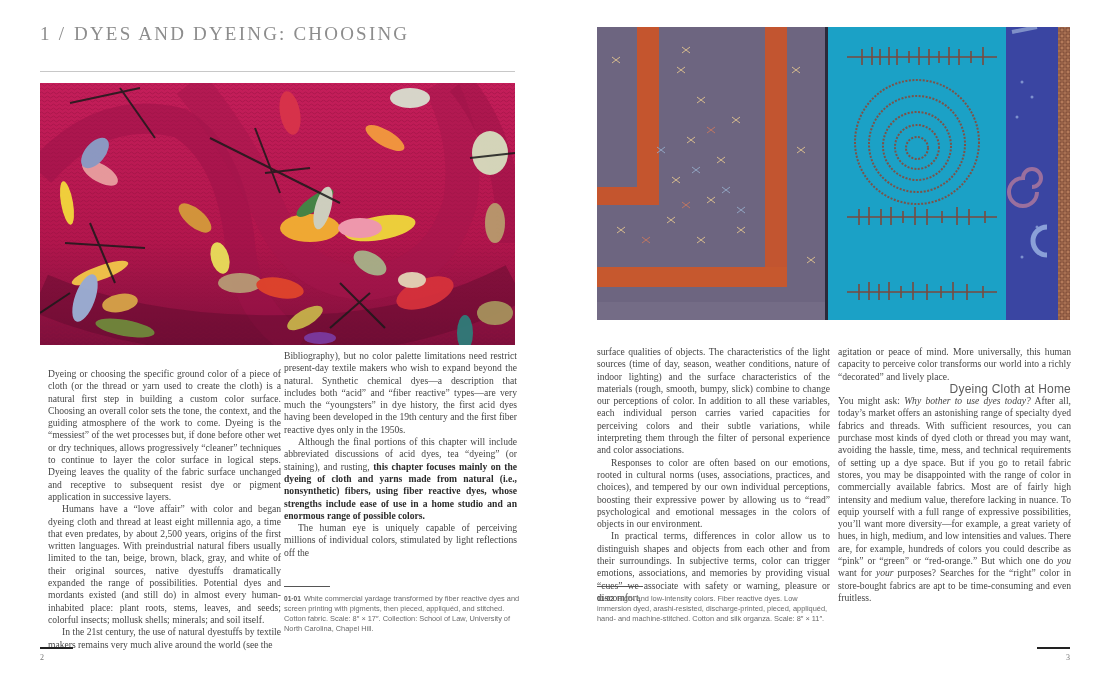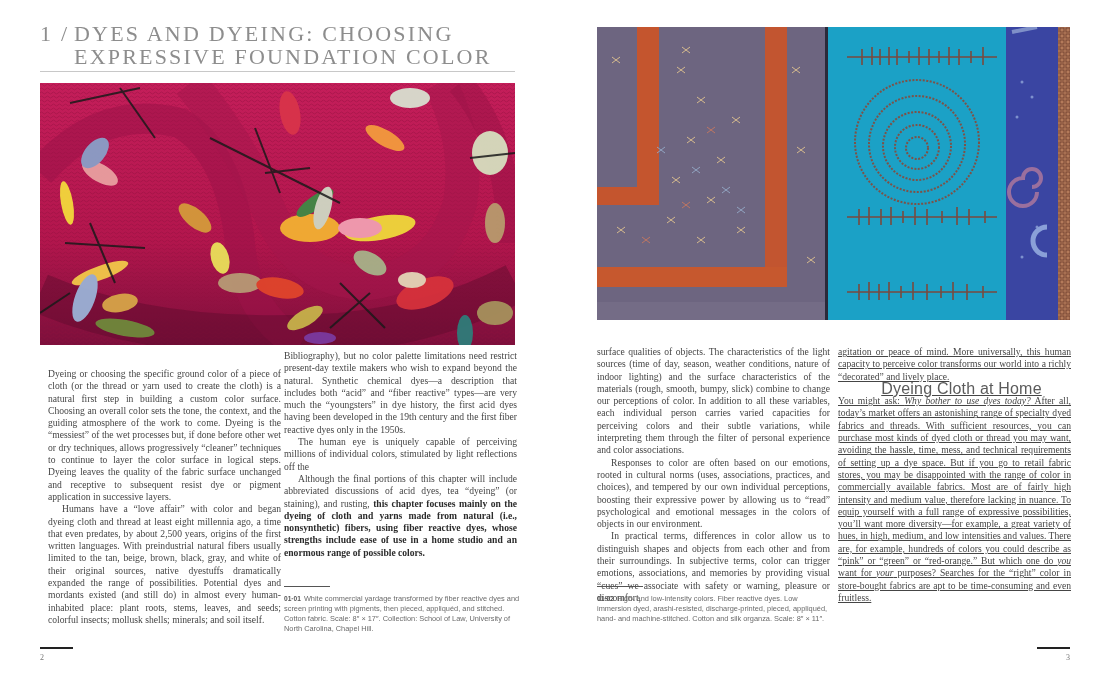--- a/index.html
+++ b/index.html
@@ -7,21 +7,21 @@
     width:1103px; height:694px; overflow:hidden; background:#ffffff;
     position:relative; color:#3a3a3a;
     font-family:"Liberation Serif", serif;
   }
   .abs { position:absolute; }
 
   
   .chapter-title {
     left:40px; top:22px; width:480px;
     font-family:"Liberation Serif", serif;
-    font-size:22px; letter-spacing:2.2px; line-height:23px;
+    font-size:19px; letter-spacing:2.2px; line-height:23px;
     color:#8d8d8d; text-transform:uppercase; font-weight:normal;
   }
   .chapter-title .num { display:inline-block; width:34px; }
   .chapter-title .line2 { display:block; padding-left:34px; }
   .title-rule { left:40px; top:71px; width:475px; height:1px; background:#c8c8c8; }
 
   
   .photo { overflow:hidden; }
   .photo svg { display:block; width:100%; height:100%; }
   .photo-left { left:40px; top:83px; width:475px; height:262px; }
@@ -31,25 +31,25 @@
   .col {
     font-size:9.6px; line-height:12.3px; text-align:justify; color:#454545;
     hyphens:auto;
   }
   .col p { margin:0; text-indent:14px; }
   .col p.first { text-indent:0; }
   .col b { color:#2c2c2c; }
   .col-l1 { left:48px;  top:368px; width:233px; }
   .col-l2 { left:284px; top:350px; width:233px; }
   .col-r1 { left:597px; top:346px; width:233px; }
-  .col-r2 { left:838px; top:346px; width:233px;text-decoration:underline; }
+  .col-r2 { left:838px; top:346px; width:233px; }
 
   .subhead {
     font-family:"Liberation Sans", sans-serif;
-    font-size:16px; color:#5b5b5b; text-align:center;
+    font-size:12px; color:#5b5b5b; text-align:right;
     margin:12px 0 10px 0; text-indent:0; letter-spacing:0.2px;
   }
 
   
   .cap-rule { height:1px; background:#555; width:46px; }
   .caption {
     font-family:"Liberation Sans", sans-serif;
     font-size:7.4px; line-height:10px; color:#6a6a6a;
   }
   .caption .fig { font-weight:bold; color:#555; margin-right:3px; font-size:6.6px; }
@@ -64,21 +64,20 @@
   .folio-rule-l { left:40px; top:647px; }
   .folio-l { left:40px; top:653px; }
   .folio-rule-r { left:1037px; top:647px; }
   .folio-r { left:1060px; top:653px; width:10px; text-align:right; }
 </style>
 </head>
 <body>
 
 <div class="abs chapter-title">
   <span class="num">1 /</span><span>Dyes and Dyeing: Choosing</span>
-  <span class="line2">Expressive Foundation Color</span>
 </div>
 <div class="abs title-rule"></div>
 
 <div class="abs photo photo-left">
   <svg viewBox="0 0 475 262" preserveAspectRatio="none">
     <defs>
       <linearGradient id="lg1" x1="0" y1="0" x2="0" y2="1">
         <stop offset="0" stop-color="#c41e5a"></stop>
         <stop offset="0.6" stop-color="#b3164d"></stop>
         <stop offset="1" stop-color="#7c0f3b"></stop>
@@ -139,26 +138,27 @@
       <line x1="300" y1="200" x2="345" y2="245"></line>
       <line x1="330" y1="210" x2="290" y2="245"></line>
       <line x1="430" y1="75" x2="475" y2="70"></line>
     </g>
   </svg>
 </div>
 
 <div class="abs col col-l1">
   <p class="first">Dyeing or choosing the specific ground color of a piece of cloth (or the thread or yarn used to create the cloth) is a natural first step in building a custom color surface. Choosing an overall color sets the tone, the context, and the guiding atmosphere of the work to come. Dyeing is the “messiest” of the wet processes but, if done before other wet or dry techniques, allows progressively “cleaner” techniques to continue to layer the color surface in logical steps. Dyeing leaves the quality of the fabric surface unchanged and receptive to subsequent resist dye or pigment application in successive layers.</p>
   <p>Humans have a “love affair” with color and began dyeing cloth and thread at least eight millennia ago, a time that even predates, by about 2,500 years, origins of the first written languages. With preindustrial natural fibers usually limited to the tan, beige, brown, black, gray, and white of their original sources, native dyestuffs dramatically expanded the range of possibilities. Potential dyes and mordants existed (and still do) in almost every human-inhabited place: plant roots, stems, leaves, and seeds; colorful insects; mollusk shells; minerals; and soil itself.</p>
+  <p>In the 21st century, the use of natural dyestuffs by textile makers remains very much alive around the world (see the</p>
 </div>
 
 <div class="abs col col-l2">
   <p class="first">Bibliography), but no color palette limitations need restrict present-day textile makers who wish to expand beyond the natural. Synthetic chemical dyes—a description that includes both “acid” and “fiber reactive” types—are very much the “youngsters” in dye history, the first acid dyes having been developed in the 19th century and the first fiber reactive dyes only in the 1950s.</p>
+  <p><span>Although the final portions of this chapter will include abbreviated discussions of acid dyes, tea “dyeing” (or staining), and rusting, </span><b>this chapter focuses mainly on the dyeing of cloth and yarns made from natural (i.e., nonsynthetic) fibers, using fiber reactive dyes, whose strengths include ease of use in a home studio and an enormous range of possible colors.</b></p>
   <p>The human eye is uniquely capable of perceiving millions of individual colors, stimulated by light reflections off the</p>
-  <p><span>Although the final portions of this chapter will include abbreviated discussions of acid dyes, tea “dyeing” (or staining), and rusting, </span><b>this chapter focuses mainly on the dyeing of cloth and yarns made from natural (i.e., nonsynthetic) fibers, using fiber reactive dyes, whose strengths include ease of use in a home studio and an enormous range of possible colors.</b></p>
 </div>
 
 <div class="abs cap-rule cap-rule-l"></div>
 <div class="abs caption caption-l">
   <span class="fig">01·01</span><span>White commercial yardage transformed by fiber reactive dyes and screen printing with pigments, then pieced, appliquéd, and stitched. Cotton fabric. Scale: 8″ × 17″. Collection: School of Law, University of North Carolina, Chapel Hill.</span>
 </div>
 
 <div class="abs folio-rule folio-rule-l"></div>
 <div class="abs folio folio-l">2</div>
 

